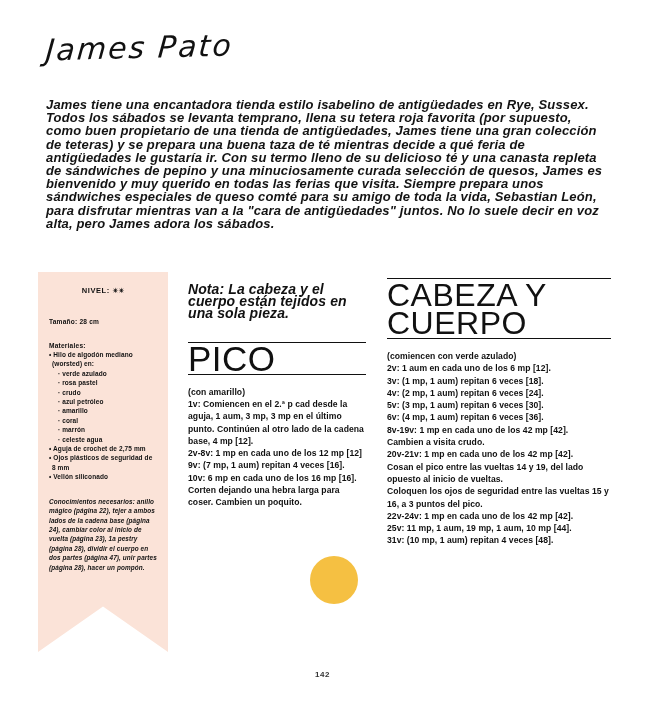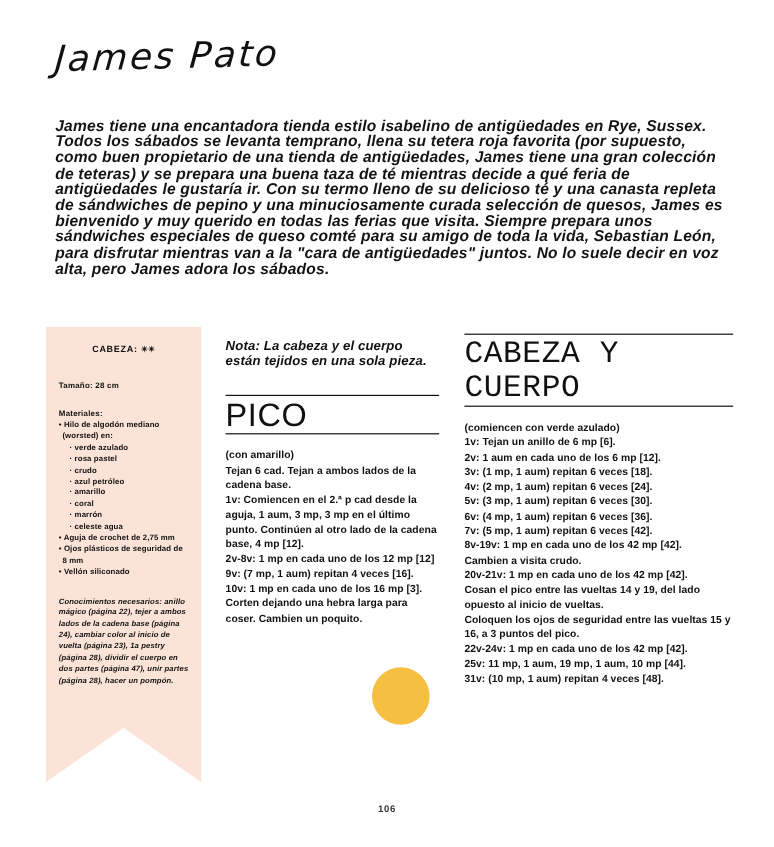--- a/index.html
+++ b/index.html
@@ -110,33 +110,33 @@
   }
 
   
   .col-mid {
     position: absolute;
     left: 188px;
     top: 283px;
     width: 178px;
   }
   .note {
-    font-size: 11px;
+    font-size: 14px;
     line-height: 12.2px;
     font-weight: bold;
     font-style: italic;
     letter-spacing: 0.1px;
   }
   .head-rule-top {
     border-top: 1.6px solid #111;
     margin-top: 22px;
   }
   h2.section-heading {
     margin: 2px 0 0 0;
-    font-size: 27px;
+    font-size: 35px;
     font-weight: 400;
     letter-spacing: 0.5px;
     line-height: 28px;
     font-family: "Liberation Sans", sans-serif;
   }
   .head-rule-bot {
     border-top: 1.4px solid #111;
     margin-top: 1px;
   }
   .body-text {
@@ -159,22 +159,21 @@
   }
 
   
   .col-right {
     position: absolute;
     left: 387px;
     top: 278px;
     width: 224px;
   }
   .col-right h2.section-heading {
-    font-size: 26px;
-    font-family: Liberation Mono, monospace;
+    font-size: 32px;
   }
   .col-right .head-rule-top { margin-top: 0; }
 
   
   .page-number {
     position: absolute;
     left: 0;
     top: 670px;
     width: 645px;
     text-align: center;
@@ -187,21 +186,21 @@
 </head>
 <body>
 
 <div class="page-title">James Pato</div>
 
 <div class="intro">James tiene una encantadora tienda estilo isabelino de antigüedades en Rye, Sussex. Todos los sábados se levanta temprano, llena su tetera roja favorita (por supuesto, como buen propietario de una tienda de antigüedades, James tiene una gran colección de teteras) y se prepara una buena taza de té mientras decide a qué feria de antigüedades le gustaría ir. Con su termo lleno de su delicioso té y una canasta repleta de sándwiches de pepino y una minuciosamente curada selección de quesos, James es bienvenido y muy querido en todas las ferias que visita. Siempre prepara unos sándwiches especiales de queso comté para su amigo de toda la vida, Sebastian León, para disfrutar mientras van a la "cara de antigüedades" juntos. No lo suele decir en voz alta, pero James adora los sábados.</div>
 
 <div class="banner"></div>
 <div class="banner-inner">
   <div class="nivel">
-    <span>CABEZA:</span>
+    <span>NIVEL:</span>
     <span class="stars">✴✴</span>
   </div>
   <div class="tamano">Tamaño: 28 cm</div>
   <div class="mat-title">Materiales:</div>
   <ul class="mat-list">
     <li class="l1">• Hilo de algodón mediano (worsted) en:</li>
     <li class="l2">· verde azulado</li>
     <li class="l2">· rosa pastel</li>
     <li class="l2">· crudo</li>
     <li class="l2">· azul petróleo</li>
@@ -216,48 +215,45 @@
   <div class="know">Conocimientos necesarios: anillo mágico (página 22), tejer a ambos lados de la cadena base (página 24), cambiar color al inicio de vuelta (página 23), 1a pestry (página 28), dividir el cuerpo en dos partes (página 47), unir partes (página 28), hacer un pompón.</div>
 </div>
 
 <div class="col-mid">
   <div class="note">Nota: La cabeza y el cuerpo están tejidos en una sola pieza.</div>
   <div class="head-rule-top"></div>
   <h2 class="section-heading">PICO</h2>
   <div class="head-rule-bot"></div>
   <div class="body-text">
     <p>(con amarillo)</p>
-    <p>Tejan 6 cad. Tejan a ambos lados de la cadena base.</p>
     <p>1v: Comiencen en el 2.ª p cad desde la aguja, 1 aum, 3 mp, 3 mp en el último punto. Continúen al otro lado de la cadena base, 4 mp [12].</p>
     <p>2v-8v: 1 mp en cada uno de los 12 mp [12]</p>
     <p>9v: (7 mp, 1 aum) repitan 4 veces [16].</p>
-    <p>10v: 1 mp en cada uno de los 16 mp [3].</p>
+    <p>10v: 6 mp en cada uno de los 16 mp [16].</p>
     <p>Corten dejando una hebra larga para coser. Cambien un poquito.</p>
   </div>
 </div>
 
 <div class="yellow-blob"></div>
 
 <div class="col-right">
   <div class="head-rule-top"></div>
   <h2 class="section-heading">CABEZA Y CUERPO</h2>
   <div class="head-rule-bot"></div>
   <div class="body-text">
     <p>(comiencen con verde azulado)</p>
-    <p>1v: Tejan un anillo de 6 mp [6].</p>
     <p>2v: 1 aum en cada uno de los 6 mp [12].</p>
     <p>3v: (1 mp, 1 aum) repitan 6 veces [18].</p>
     <p>4v: (2 mp, 1 aum) repitan 6 veces [24].</p>
     <p>5v: (3 mp, 1 aum) repitan 6 veces [30].</p>
     <p>6v: (4 mp, 1 aum) repitan 6 veces [36].</p>
-    <p>7v: (5 mp, 1 aum) repitan 6 veces [42].</p>
     <p>8v-19v: 1 mp en cada uno de los 42 mp [42].</p>
     <p>Cambien a visita crudo.</p>
     <p>20v-21v: 1 mp en cada uno de los 42 mp [42].</p>
     <p>Cosan el pico entre las vueltas 14 y 19, del lado opuesto al inicio de vueltas.</p>
     <p>Coloquen los ojos de seguridad entre las vueltas 15 y 16, a 3 puntos del pico.</p>
     <p>22v-24v: 1 mp en cada uno de los 42 mp [42].</p>
     <p>25v: 11 mp, 1 aum, 19 mp, 1 aum, 10 mp [44].</p>
     <p>31v: (10 mp, 1 aum) repitan 4 veces [48].</p>
   </div>
 </div>
 
-<div class="page-number">106</div>
+<div class="page-number">142</div>
 
 </body></html>

